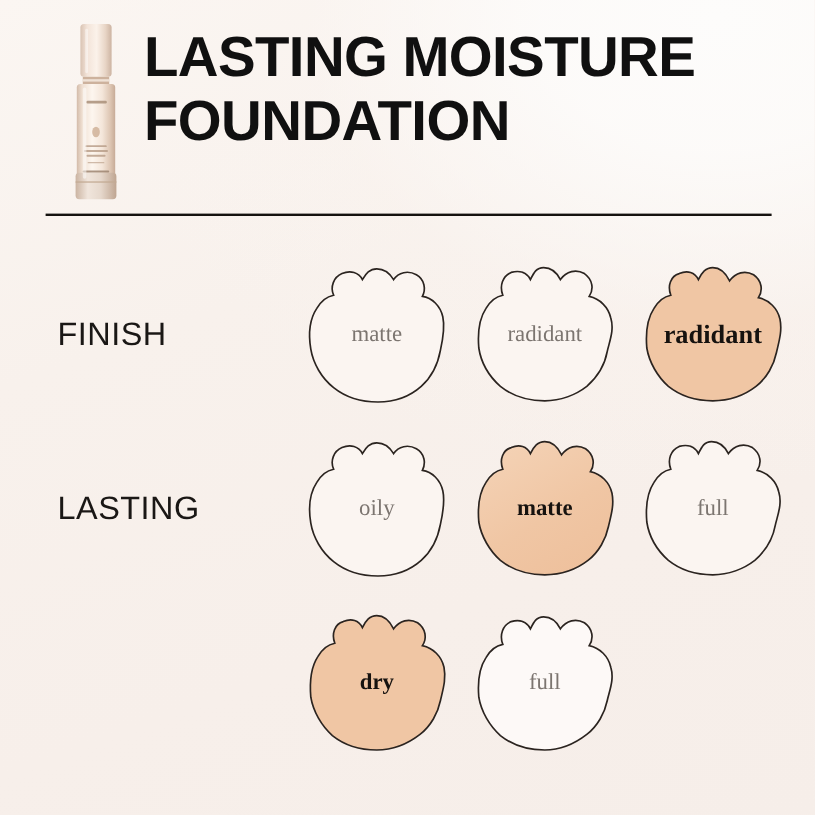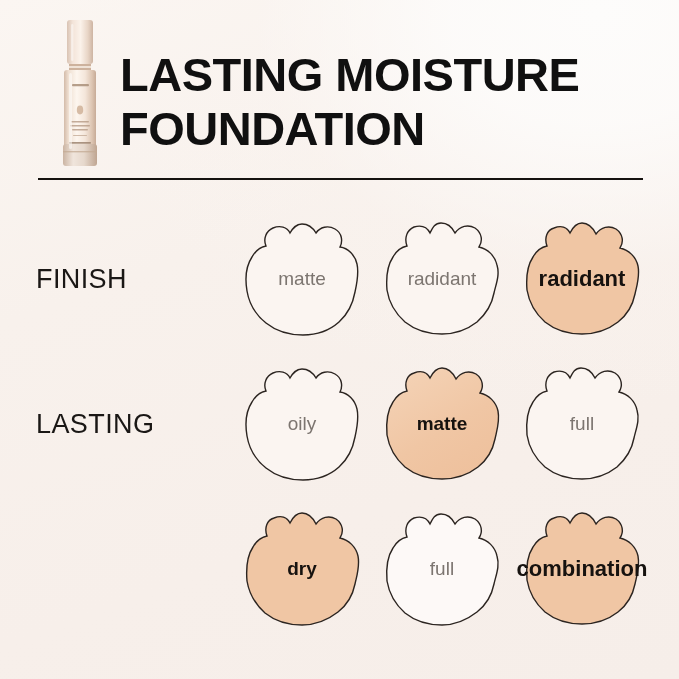--- a/index.html
+++ b/index.html
@@ -40,21 +40,21 @@
     left: 58px;
     top: 18px;
     width: 44px;
     height: 152px;
   }
   .bottle svg { display: block; width: 100%; height: 100%; }
 
   .title-block {
     position: absolute;
     left: 120px;
-    top: 48px;
+    top: 20px;
     width: 540px;
   }
   .title-line {
     font-family: "Liberation Sans", sans-serif;
     font-weight: 700;
     font-size: 47px;
     line-height: 54px;
     letter-spacing: -0.5px;
     color: #101010;
     white-space: nowrap;
@@ -73,21 +73,21 @@
   .grid {
     position: absolute;
     left: 0;
     top: 196px;
     width: 679px;
     height: 483px;
   }
 
   .row {
     position: absolute;
-    left: 0;
+    left: 12px;
     width: 549px;
     height: 145px;
     display: flex;
     align-items: center;
   }
   .row-1 { top: 10px; }
   .row-2 { top: 155px; }
   .row-3 { top: 300px; }
 
   .row-label {
@@ -129,21 +129,21 @@
     top: 50%;
     transform: translate(-50%, -50%);
     width: 128px;
     height: 128px;
   }
   .blob-wrap svg { display: block; width: 100%; height: 100%; }
 
   .blob-label {
     position: relative;
     z-index: 2;
-    font-family: Liberation Sans, sans-serif;
+    font-family: Liberation Serif, serif;
     font-size: 19px;
     line-height: 1;
     white-space: nowrap;
     pointer-events: none;
   }
   .blob-label.off {
     color: #7c7570;
     font-weight: 400;
   }
   .blob-label.on {
@@ -309,26 +309,18 @@
 
         <div class="cell">
           <span class="blob-wrap">
             <svg viewBox="0 0 128 128" xmlns="http://www.w3.org/2000/svg">
               <path d="M63 9 C70 9 74 13 77 19 C82 12 90 10 97 14 C104 19 105 27 101 33 C110 35 117 42 119 51 C122 61 118 70 116 79 C114 89 108 100 99 107 C90 114 77 120 64 120 C50 120 37 116 27 108 C18 100 11 88 9 76 C8 64 9 52 15 43 C19 36 24 33 29 32 C26 24 29 16 36 13 C43 11 49 13 52 19 C55 13 57 9 63 9 Z" fill="#fdf9f7" stroke="#2b2420" stroke-width="1.4"></path>
             </svg>
           </span>
           <span class="blob-label off">full</span>
         </div>
 
-        <div class="cell wide">
-          <span class="blob-wrap">
-            <svg viewBox="0 0 128 128" xmlns="http://www.w3.org/2000/svg">
-              <path d="M64 8 C71 8 75 13 78 19 C83 12 91 10 98 14 C105 19 106 27 102 33 C111 35 118 42 120 51 C122 61 119 70 117 79 C115 89 109 100 100 107 C91 114 78 119 64 119 C50 119 37 115 27 107 C18 99 11 87 9 75 C8 63 9 51 15 42 C19 35 24 32 29 31 C26 23 29 15 36 13 C43 10 49 12 52 18 C55 12 58 8 64 8 Z" fill="#f0c6a4" stroke="#2b2420" stroke-width="1.4"></path>
-            </svg>
-          </span>
-          <span class="blob-label on">combination</span>
-        </div>
 
       </div>
     </div>
 
   </div>
 </div>
 
 </body></html>

